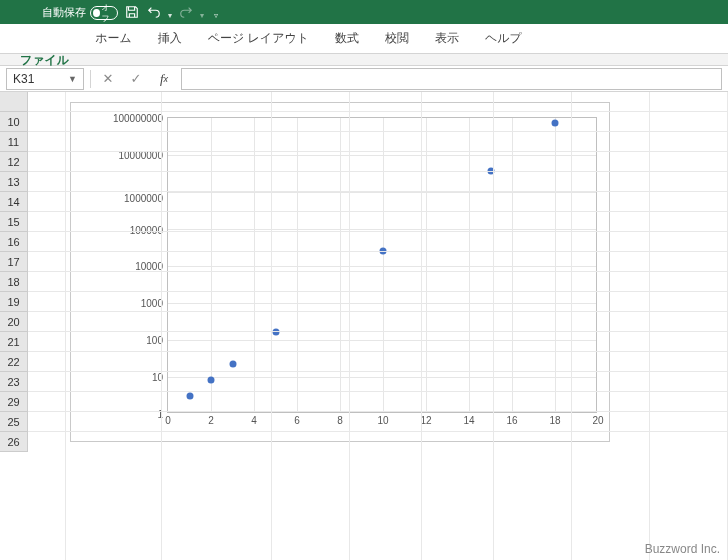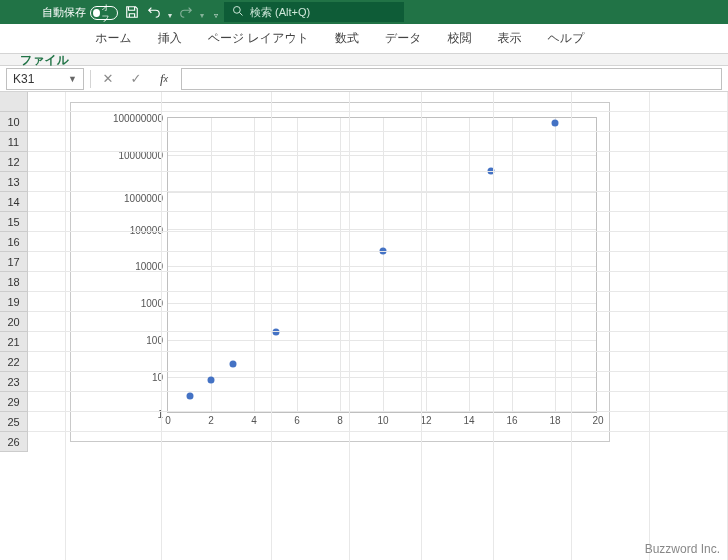--- a/index.html
+++ b/index.html
@@ -75,38 +75,28 @@
     </span>
     <span style="font-size:8px;opacity:.8">▾</span>
     <span class="tb-icon disabled">
       <svg viewBox="0 0 16 16" width="14" height="14">
           <path fill="none" stroke-width="1.3" d="M11 3l3 3-3 3 M14 6H6a4 4 0 0 0 0 8"></path>
         </svg>
     </span>
     <span style="font-size:8px;opacity:.45">▾</span>
     <span style="font-size:8px;opacity:.8;margin-left:4px">▿</span>
   </div>
-  <div class="search">
-    <span>
-      <svg viewBox="0 0 16 16" width="12" height="12">
-          <circle cx="6.5" cy="6.5" r="4.5" fill="none" stroke="#cfe8da" stroke-width="1.3"></circle>
-          <path d="M10 10l4 4" stroke="#cfe8da" stroke-width="1.3"></path>
-        </svg>
-    </span>
-    <span>検索 (Alt+Q)</span>
-  </div>
 </div>
 
 <div class="ribbon-tabs">
   <div class="tab file">ファイル</div>
   <div class="tab">ホーム</div>
   <div class="tab">挿入</div>
   <div class="tab">ページ レイアウト</div>
   <div class="tab">数式</div>
-  <div class="tab">データ</div>
   <div class="tab">校閲</div>
   <div class="tab">表示</div>
   <div class="tab">ヘルプ</div>
 </div>
 
 <div style="height:12px;border-bottom:1px solid #d4d4d4;background:#f3f3f3"></div>
 
 <div class="fnbar">
   <div class="namebox">
     <span>K31</span>

